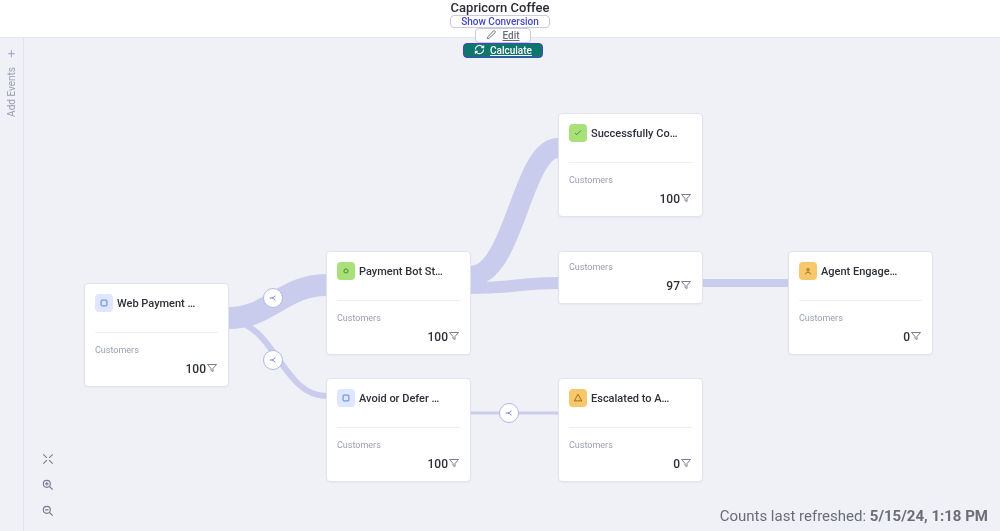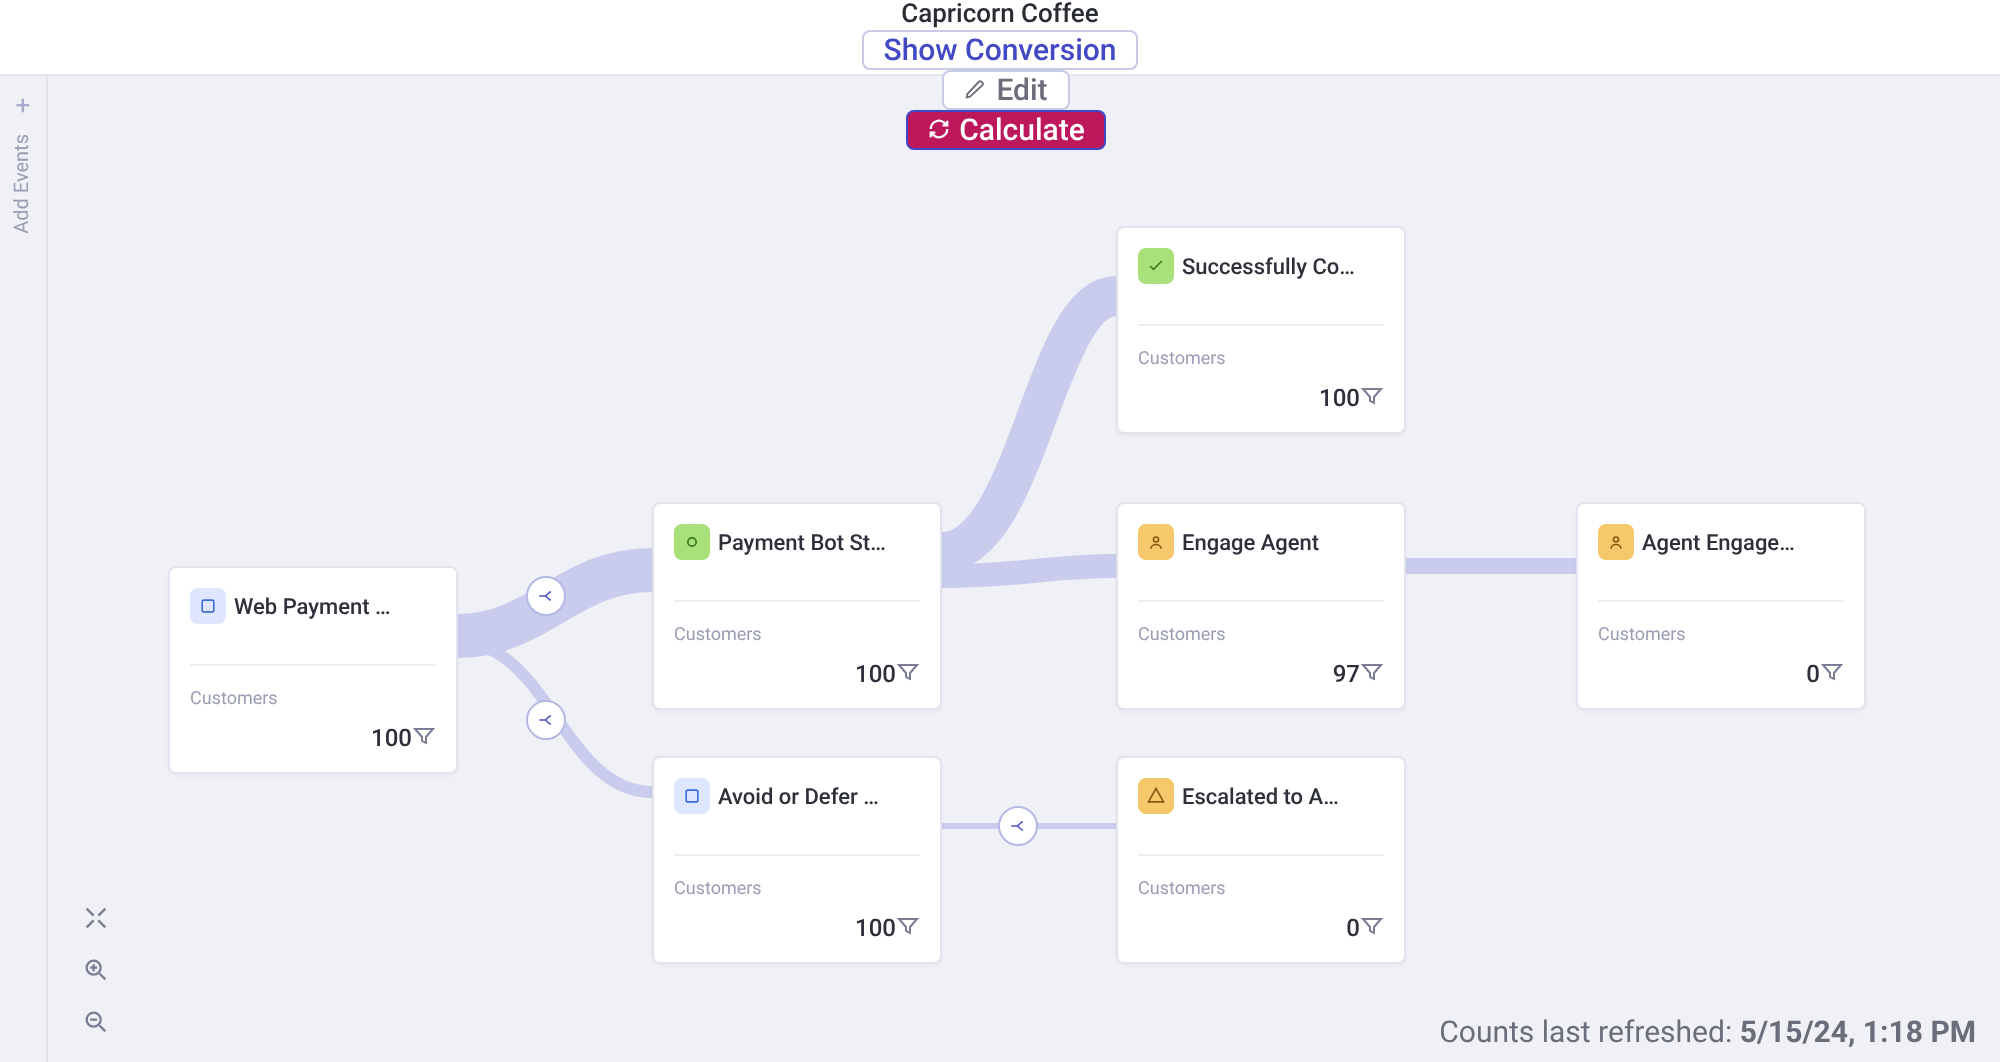--- a/index.html
+++ b/index.html
@@ -2,25 +2,25 @@
 <html><head>
 <meta charset="utf-8">
 <style>
 * { margin:0; padding:0; box-sizing:border-box; font-family:-apple-system,BlinkMacSystemFont,'Segoe UI',Roboto,sans-serif; }
 html,body { width:1000px; height:531px; overflow:hidden; background:#f0f1f6; }
 
 .topbar { height:38px; background:#fff; border-bottom:1px solid #e4e6ef; display:flex; align-items:center; padding:0 12px;flex-direction:column; }
 .topbar .title { font-size:13px; color:#2a2c33; font-weight:500; }
 .topbar .spacer { flex:1; }
 
-.btn { height:26px; display:inline-flex; align-items:center; padding:0 10px; border-radius:4px; font-size:15px; font-weight:500; border:1px solid #c9cbe6; background:#fff; cursor:pointer; gap:5px; }
+.btn { height:26px; display:inline-flex; align-items:center; padding:0 10px; border-radius:4px; font-size:10px; font-weight:500; border:1px solid #c9cbe6; background:#fff; cursor:pointer; gap:5px; }
 .btn-outline-primary { color:#4349c4; }
 .btn-outline-gray { color:#6b6d7a; }
-.btn-primary { background:#be185d; border-color:#3f46c7; color:#fff; }
-.btn + .btn { margin-left:6px; }
+.btn-primary { background:#0f766e; border-color:#3f46c7; color:#fff; }
+.btn + .btn { margin-left:6px;text-decoration:underline; }
 
 .side { position:absolute; left:0; top:38px; bottom:0; width:24px; background:transparent; border-right:1px solid #e2e3ed; display:flex; flex-direction:column; align-items:center; padding-top:8px; }
 .side .plus { color:#a7aacb; font-size:13px; }
 .side .vlabel { writing-mode:vertical-rl; transform:rotate(180deg); font-size:10px; color:#9a9cb4; margin-top:6px; }
 
 .canvas { position:absolute; left:24px; right:0; top:38px; bottom:0; overflow:hidden; }
 .flowlines { position:absolute; inset:0; }
 .flowlines path { fill:none; stroke:#c9ccec; stroke-linecap:round; }
 
 .node { position:absolute; width:145px; background:#fff; border:1px solid #e2e3ed; border-radius:4px; box-shadow:0 1px 2px rgba(20,22,40,.04); padding:10px 10px 8px; }
@@ -183,29 +183,20 @@
     <div class="sub">Customers</div>
     <div class="valrow">
       <span class="val">100</span>
       <span class="filter"><svg viewBox="0 0 24 24" fill="none" stroke="currentColor" stroke-width="2">
             <path d="M3 5h18l-7 8v6l-4-2v-4z"></path>
           </svg></span>
     </div>
   </div>
 
   <div class="node" style="left:534px; top:213px;">
-    <div class="head">
-      <span class="icon ic-orange">
-          <svg viewBox="0 0 24 24" fill="none" stroke="#8a5a10" stroke-width="2">
-            <circle cx="12" cy="9" r="3"></circle>
-            <path d="M6 20c0-3 3-5 6-5s6 2 6 5"></path>
-          </svg>
-        </span>
-      <span class="ntitle">Engage Agent</span>
-    </div>
     <div class="sub">Customers</div>
     <div class="valrow">
       <span class="val">97</span>
       <span class="filter"><svg viewBox="0 0 24 24" fill="none" stroke="currentColor" stroke-width="2">
             <path d="M3 5h18l-7 8v6l-4-2v-4z"></path>
           </svg></span>
     </div>
   </div>
 
   <div class="node" style="left:534px; top:340px;">

